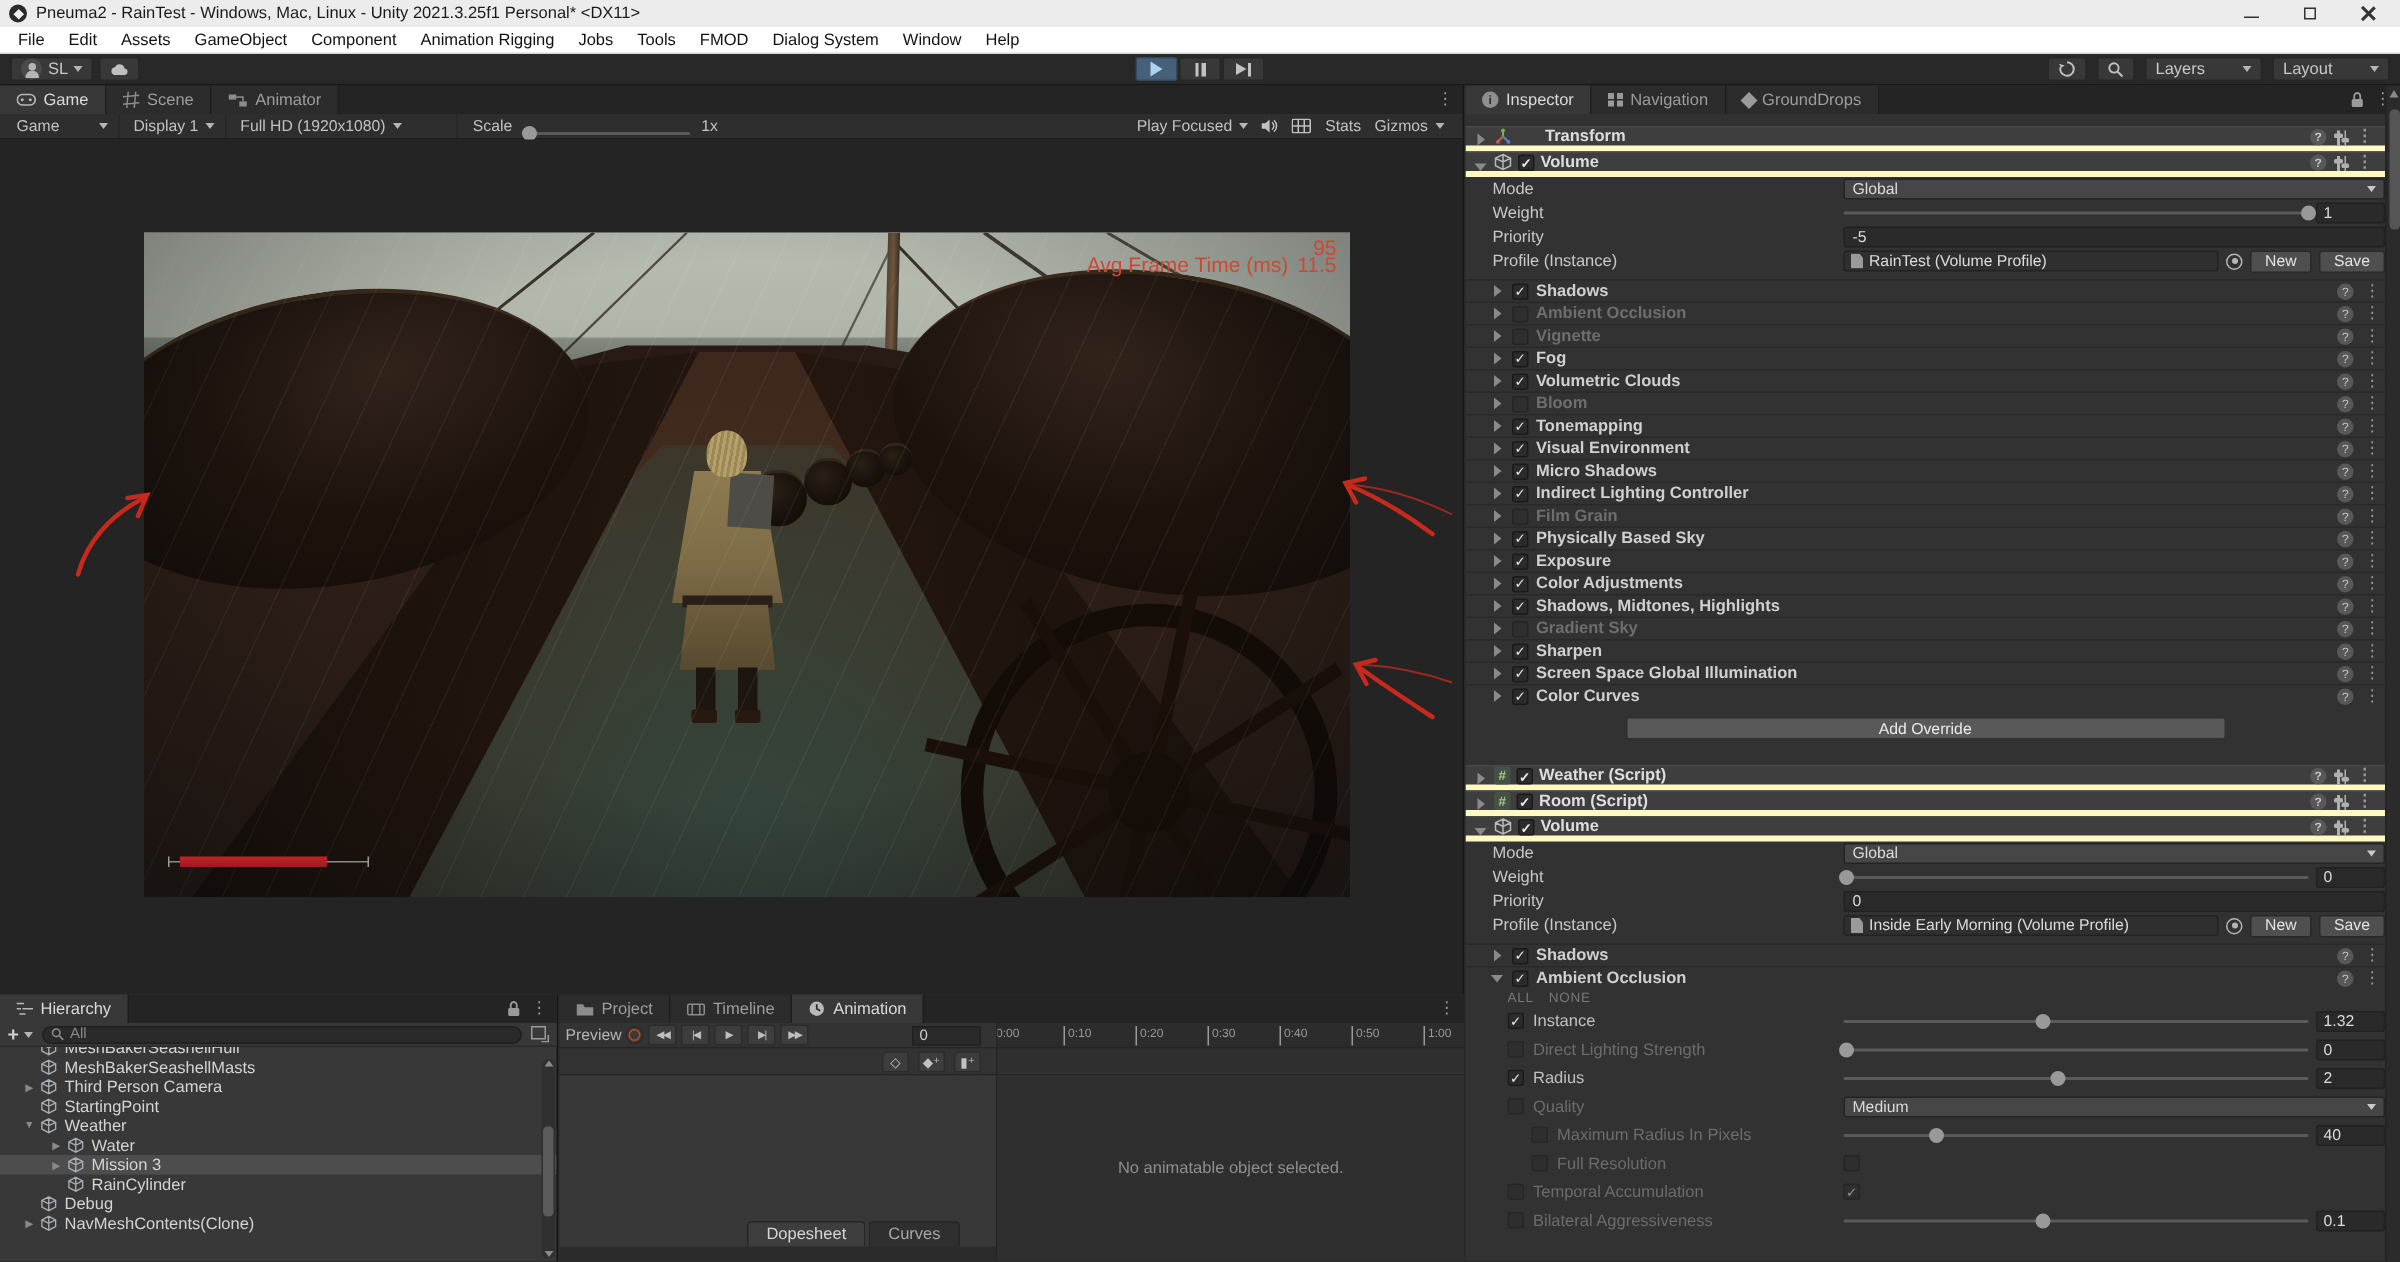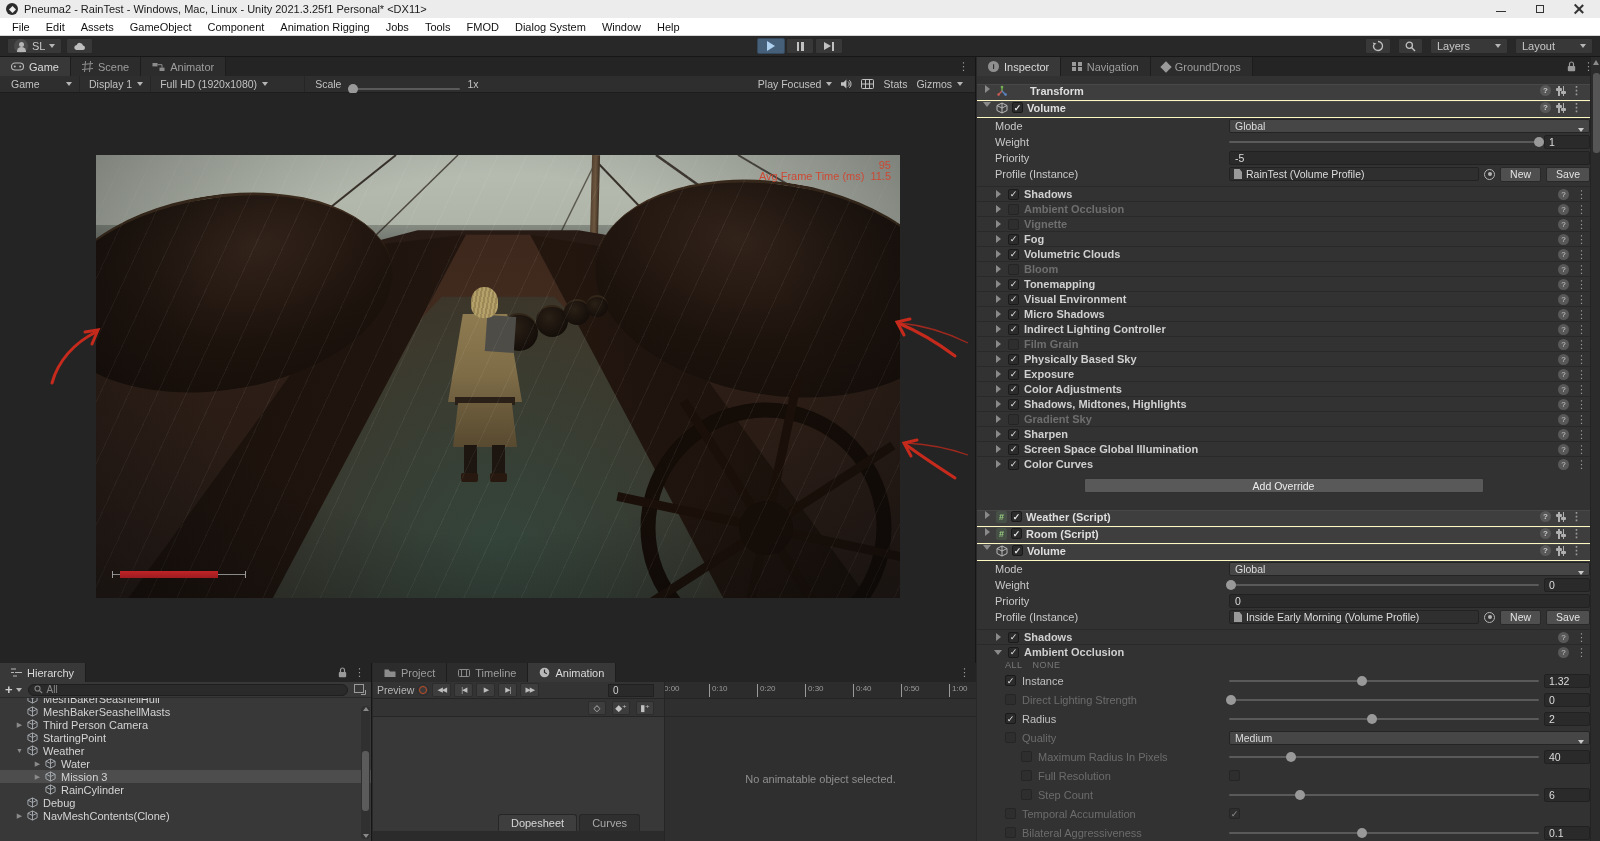--- a/index.html
+++ b/index.html
@@ -78,48 +78,48 @@
 .char .patch{position:absolute;left:46px;top:29px;width:29px;height:36px;background:#4d4c47;transform:rotate(4deg)}
 .char .belt{position:absolute;left:15px;top:110px;width:60px;height:8px;background:#2b2017}
 .char .skirt{position:absolute;left:13px;top:116px;width:64px;height:44px;clip-path:polygon(8% 0,92% 0,100% 100%,0 100%);background:linear-gradient(180deg,#6d5d3d,#584a30)}
 .char .leg{position:absolute;top:158px;width:13px;height:32px;background:#1d1510}
 .char .leg.l{left:24px}.char .leg.r{left:52px}
 .char .boot{position:absolute;top:186px;width:17px;height:9px;background:#27190f;border-radius:2px}
 .char .boot.l{left:21px}.char .boot.r{left:50px}
 .vp-wheel{position:absolute;right:-36px;bottom:-70px}
 .vp-rain{position:absolute;inset:0;background:repeating-linear-gradient(115deg,rgba(255,255,255,.05) 0 1px,transparent 1px 26px)}
 .vp-vig{position:absolute;inset:0;background:radial-gradient(ellipse at 50% 45%,transparent 52%,rgba(4,7,9,.4) 100%)}
-.vp-hud{position:absolute;right:9px;top:5px;text-align:right;font-size:11px;line-height:11px;color:#cd4934}
+.vp-hud{position:absolute;right:9px;top:5px;text-align:right;font-size:14px;line-height:11px;color:#cd4934}
 .vp-hud .v{margin-left:6px}
 .vp-bar-line{position:absolute;left:16px;bottom:23px;width:134px;height:1px;background:#8a8a8a}
 .vp-bar-line::before,.vp-bar-line::after{content:"";position:absolute;top:-3px;width:1px;height:7px;background:#9a9a9a}
 .vp-bar-line::before{left:0}.vp-bar-line::after{right:0}
 .vp-bar{position:absolute;left:24px;bottom:20px;width:98px;height:7px;background:linear-gradient(180deg,#c02427,#9c1b20)}
 .annot{position:absolute;inset:0;pointer-events:none}
 
 
 .inspector{position:absolute;left:977px;top:0;right:0;height:784px;background:#323232;display:flex;flex-direction:column}
 .insp-body{flex:1;overflow:hidden;position:relative;padding:8px 10px 0 0}
 .vscroll{position:absolute;right:0;top:0;bottom:0;width:10px;background:#2b2b2b;border-left:1px solid #232323}
 .vscroll .thumb{position:absolute;top:16px;left:1.5px;width:7px;height:80px;background:#555;border-radius:3px}
 .vscroll .uparr{position:absolute;top:3px;left:2px;width:0;height:0;border-left:3px solid transparent;border-right:3px solid transparent;border-bottom:5px solid #8a8a8a}
-.chead{height:17px;background:#3e3e3e;border-top:1px solid #484848;border-bottom:1px solid #fef9c3;display:flex;align-items:flex-start;padding:0 5px;color:#dedede;font-weight:bold;gap:4px}
+.chead{height:17px;background:#3e3e3e;border-top:1px solid #484848;border-bottom:4px solid #fef9c3;display:flex;align-items:flex-end;padding:0 5px;color:#dedede;font-weight:bold;gap:4px}
 .fo{width:10px;flex:none;display:flex;justify-content:center}
 .fo::before{content:"";width:0;height:0}
 .fo.r::before{border-top:4px solid transparent;border-bottom:4px solid transparent;border-left:5px solid #8a8a8a}
 .fo.d::before{border-left:4px solid transparent;border-right:4px solid transparent;border-top:5px solid #8a8a8a}
 .cb{width:11px;height:11px;background:#2b2b2b;border:1px solid #1a1a1a;border-radius:2px;flex:none;display:flex;align-items:center;justify-content:center;color:#e6e6e6;font-size:9px}
 .cb.checked::after{content:"✓"}
 .ricons{margin-left:auto;display:flex;align-items:center;gap:7px;padding-right:3px}
 .qicon{width:11px;height:11px;border-radius:50%;background:#585858;color:#c9c9c9;font-size:8px;display:flex;align-items:center;justify-content:center;flex:none}
 .qicon::after{content:"?"}
 .irow{height:16px;display:flex;align-items:center;padding-left:18px;color:#c8c8c8}
 .irow .lab{width:234px;flex:none;white-space:nowrap;overflow:hidden}
 .ctrl{flex:1;display:flex;align-items:center;gap:5px;min-width:0}
-.ddown{flex:1;height:14px;background:#464646;border:1px solid #242424;border-radius:2px;display:flex;align-items:flex-end;padding:0 5px;color:#dcdcdc;font-size:10.5px}
+.ddown{flex:1;height:14px;background:#464646;border:1px solid #242424;border-radius:2px;display:flex;align-items:center;padding:0 5px;color:#dcdcdc;font-size:10.5px}
 .ddown .caret{margin-left:auto;border-top-color:#c9c9c9}
 .tfield{flex:1;height:14px;background:#2a2a2a;border:1px solid #212121;border-radius:2px;display:flex;align-items:center;padding:0 5px;color:#dcdcdc;font-size:10.5px}
 .valbox{width:46px;flex:none;height:14px;background:#2a2a2a;border:1px solid #212121;border-radius:2px;display:flex;align-items:center;padding:0 4px;color:#dcdcdc;font-size:10.5px}
 .slider{flex:1;height:2px;background:#5a5a5a;position:relative;border-radius:1px}
 .objfield{flex:1;height:14px;background:#2f2f2f;border:1px solid #222;border-radius:2px;display:flex;align-items:center;gap:4px;padding:0 4px;color:#dcdcdc;font-size:10.5px;min-width:0}
 .objfield .sheet{width:8px;height:10px;background:#9a9a9a;clip-path:polygon(0 0,70% 0,100% 30%,100% 100%,0 100%);flex:none}
 .target{width:11px;height:11px;border-radius:50%;border:1px solid #b5b5b5;display:flex;align-items:center;justify-content:center;flex:none}
 .target::after{content:"";width:4px;height:4px;border-radius:50%;background:#b5b5b5}
 .mini-btn{height:15px;background:#4f4f4f;border:1px solid #292929;border-radius:2px;color:#e3e3e3;display:flex;align-items:center;justify-content:center;padding:0 9px;font-size:10.5px;flex:none}
 .orow{height:15px;display:flex;align-items:center;padding-left:16px;border-top:1px solid rgba(0,0,0,.18);gap:5px}
@@ -898,32 +898,20 @@
       </div>
       <div class="ao-sub dis lvl2">
         <span class="lab">
             <span class="cb"></span>
             <span>Full Resolution</span>
           </span>
         <span class="ctrl">
             <span class="cb"></span>
           </span>
       </div>
-      <div class="ao-sub dis lvl2">
-        <span class="lab">
-            <span class="cb"></span>
-            <span>Step Count</span>
-          </span>
-        <span class="ctrl">
-          <span class="slider">
-              <span class="knob" style="left:23%"></span>
-            </span>
-          <span class="valbox">6</span>
-        </span>
-      </div>
       <div class="ao-sub dis">
         <span class="lab">
             <span class="cb"></span>
             <span>Temporal Accumulation</span>
           </span>
         <span class="ctrl">
             <span class="cb checked"></span>
           </span>
       </div>
       <div class="ao-sub dis">

